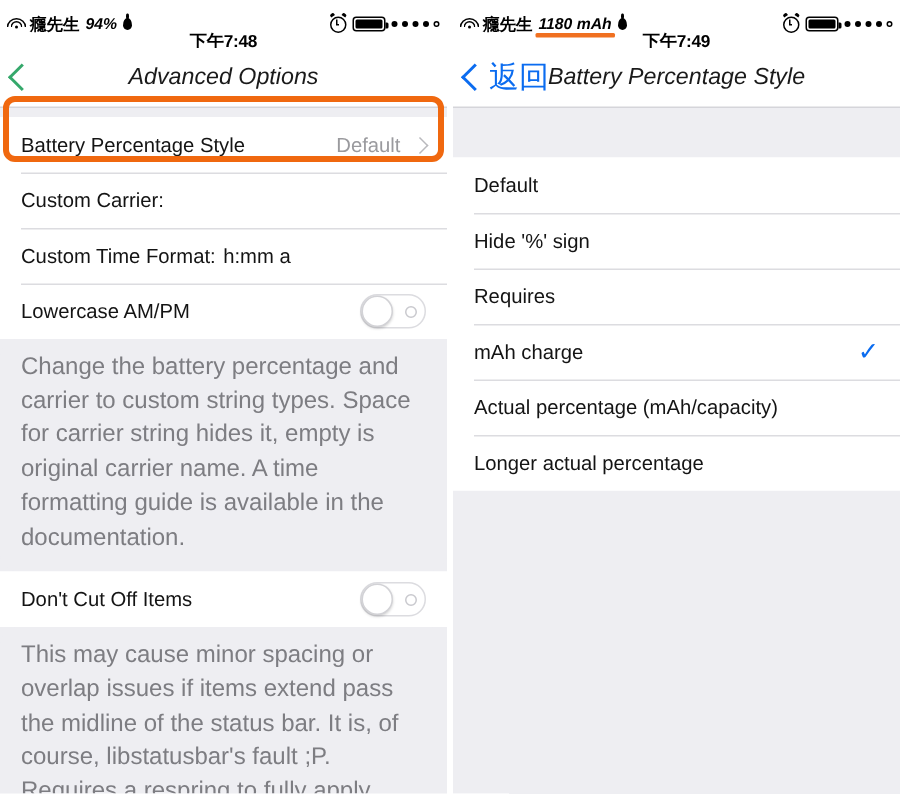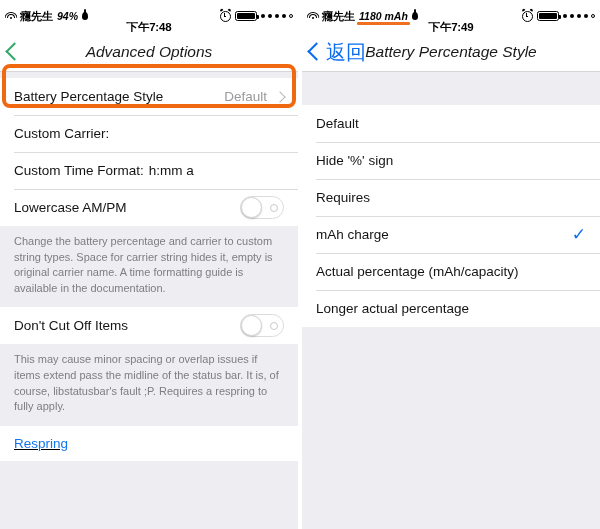--- a/index.html
+++ b/index.html
@@ -79,21 +79,21 @@
   .row .label{font-size:13.5px;color:#141414;}
   .row .inline-val{font-size:13.5px;color:#141414;margin-left:5px;}
   .row .value{margin-left:auto;font-size:13.5px;color:#9a9a9e;}
   .row .disc{
     width:7px;height:7px;border-top:1.6px solid #b9b9bd;border-right:1.6px solid #b9b9bd;
     transform:rotate(45deg);margin-left:9px;
   }
   .row .check{margin-left:auto;color:#0b6cf0;font-size:17px;line-height:1;font-weight:bold;}
   .footer{
     background:#eeeef2;padding:8px 14px 11px 14px;
-    font-size:11px;line-height:1.42;color:#7d7d82;border-radius:12px;
+    font-size:16px;line-height:1.42;color:#7d7d82;border-radius:12px;
   }
   .toggle{
     margin-left:auto;width:44px;height:23px;border-radius:12px;
     background:#ffffff;border:1px solid #dcdce0;position:relative;box-sizing:border-box;
   }
   .toggle .knob{
     position:absolute;left:0px;top:0px;width:21px;height:21px;border-radius:50%;
     background:#ffffff;border:1px solid #d2d2d6;box-sizing:border-box;
     box-shadow:0 1px 2px rgba(0,0,0,.18);
   }

